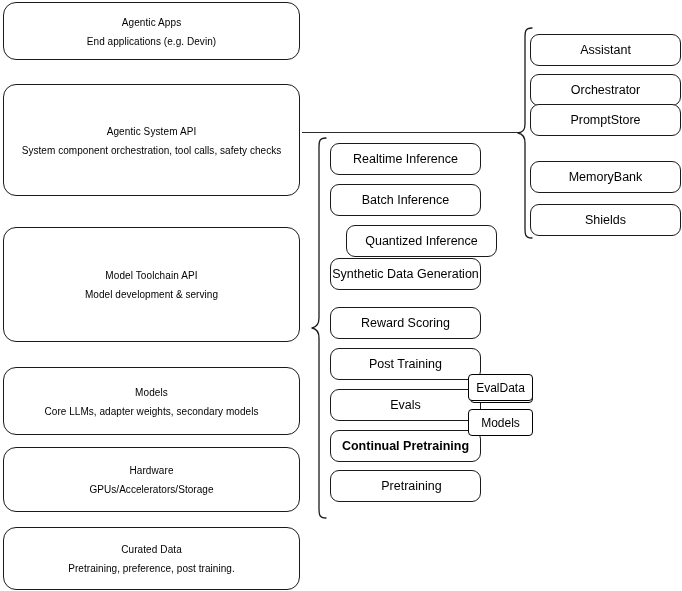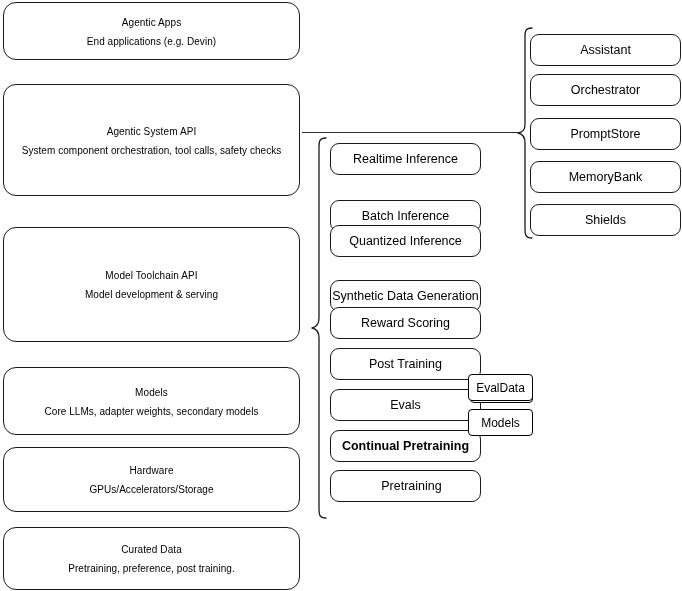--- a/index.html
+++ b/index.html
@@ -146,27 +146,27 @@
              L 16 182
              C 16 188, 14 191, 9 192
              C 14 193, 16 196, 16 202
              L 16 373
              C 16 378, 16 382, 23 382"></path>
   </svg>
 
   <div class="box item-box mid-box" style="top:143px;">
     <span>Realtime Inference</span>
   </div>
-  <div class="box item-box mid-box" style="top:200px;">
+  <div class="box item-box mid-box" style="top:184px;">
     <span>Batch Inference</span>
   </div>
-  <div class="box item-box mid-box" style="top:225px;">
+  <div class="box item-box mid-box" style="top:225px;margin-left:16px;">
     <span>Quantized Inference</span>
   </div>
-  <div class="box item-box mid-box" style="top:280px;">
+  <div class="box item-box mid-box" style="top:258px;">
     <span>Synthetic Data Generation</span>
   </div>
   <div class="box item-box mid-box" style="top:307px;">
     <span>Reward Scoring</span>
   </div>
   <div class="box item-box mid-box" style="top:348px;">
     <span>Post Training</span>
   </div>
   <div class="box item-box mid-box" style="top:389px;">
     <span>Evals</span>
@@ -197,21 +197,21 @@
              L 14 203
              C 14 208, 14 212, 21 212"></path>
   </svg>
 
   <div class="box item-box right-box" style="top:34px;">
     <span>Assistant</span>
   </div>
   <div class="box item-box right-box" style="top:74px;">
     <span>Orchestrator</span>
   </div>
-  <div class="box item-box right-box" style="top:118px;">
+  <div class="box item-box right-box" style="top:104px;">
     <span>PromptStore</span>
   </div>
   <div class="box item-box right-box" style="top:161px;">
     <span>MemoryBank</span>
   </div>
   <div class="box item-box right-box" style="top:204px;">
     <span>Shields</span>
   </div>
 
 </div>

